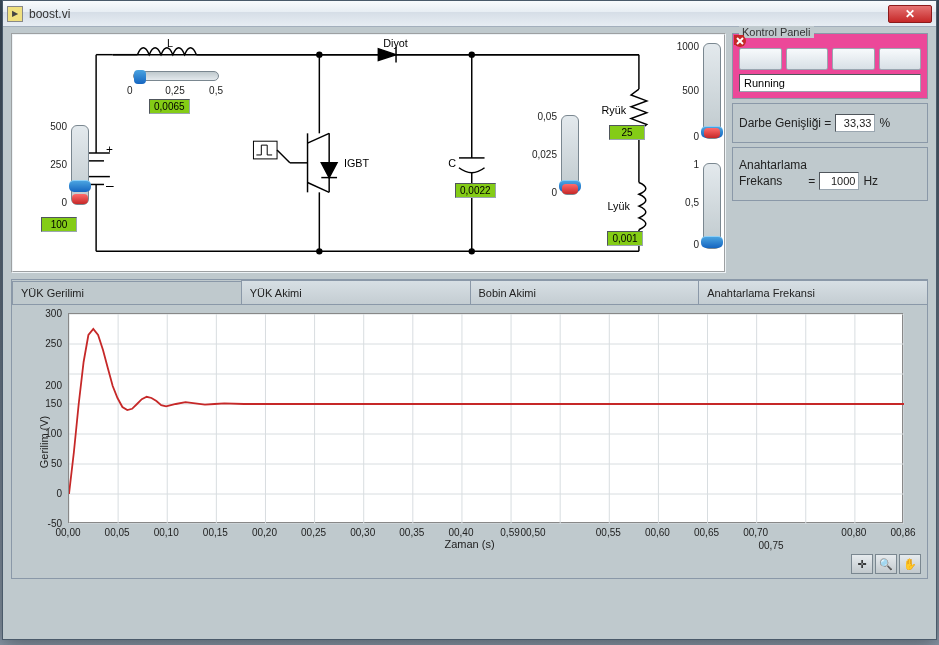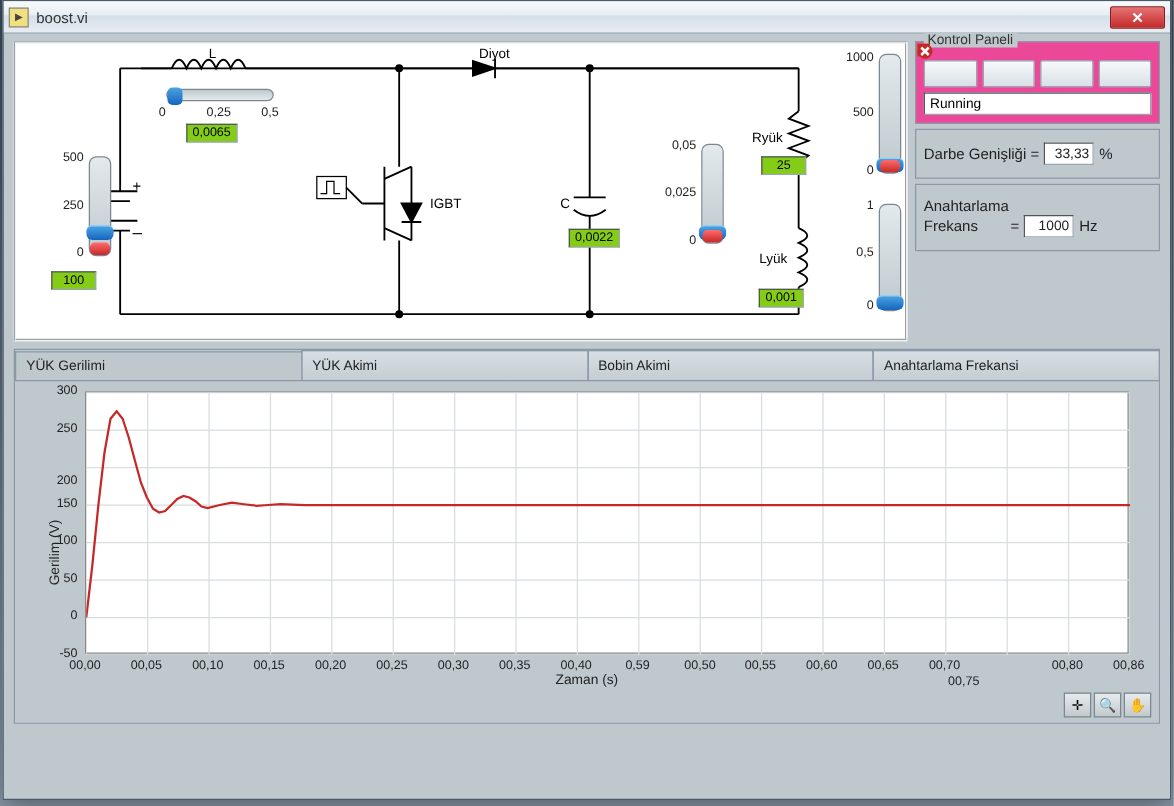--- a/index.html
+++ b/index.html
@@ -524,21 +524,21 @@
             <span style="left: 0px;">00,00</span>
             <span style="left: 49.1176px;">00,05</span>
             <span style="left: 98.2353px;">00,10</span>
             <span style="left: 147.353px;">00,15</span>
             <span style="left: 196.471px;">00,20</span>
             <span style="left: 245.588px;">00,25</span>
             <span style="left: 294.706px;">00,30</span>
             <span style="left: 343.824px;">00,35</span>
             <span style="left: 392.941px;">00,40</span>
             <span style="left: 442.059px;">0,59</span>
-            <span style="left: 492px;">00,50</span>
+            <span style="left: 465px;">00,50</span>
             <span style="left: 540.294px;">00,55</span>
             <span style="left: 589.412px;">00,60</span>
             <span style="left: 638.529px;">00,65</span>
             <span style="left: 687.647px;">00,70</span>
             <span style="left: 703px; margin-top: 13px;">00,75</span>
             <span style="left: 785.882px;">00,80</span>
             <span style="left: 835px;">00,86</span>
           </div>
         <div class="x-axis-label">Zaman (s)</div>
 

